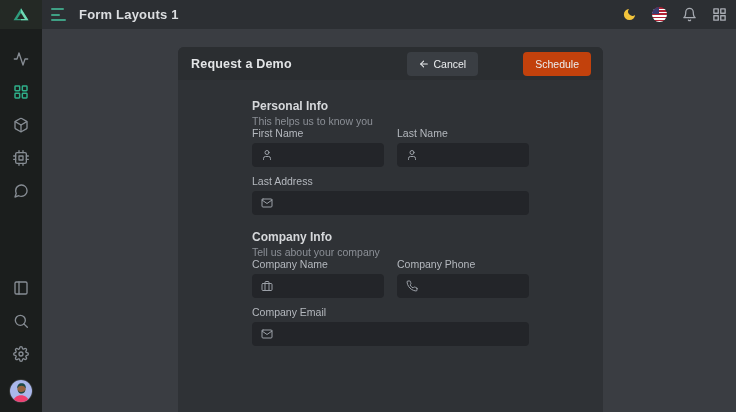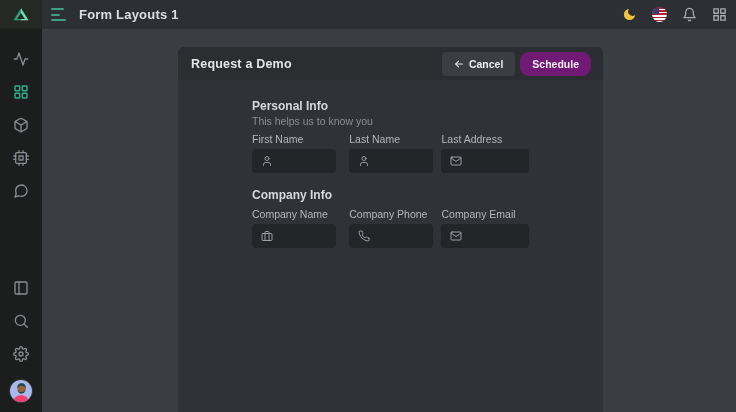--- a/index.html
+++ b/index.html
@@ -59,31 +59,31 @@
     background:#2f3236; border-radius:6px 6px 0 0; z-index:1;
   }
   .card-header {
     height:33px; background:#2b2e31; border-radius:6px 6px 0 0;
     display:flex; align-items:center; padding:0 12px 0 13px;
   }
   .card-title { font-size:12.5px; font-weight:bold; color:#e3e5e7; letter-spacing:.2px; }
   .card-actions { margin-left:auto; display:flex; align-items:center; gap:5px; }
   .btn {
     height:24px; border:none; border-radius:4px; cursor:pointer;
-    font-family:inherit; font-size:10.5px; font-weight:bold; color:#eceef0;
-    display:flex; align-items:center; padding:4px 12px; gap:5px;
+    font-family:inherit; font-size:10.5px; font-weight:normal; color:#eceef0;
+    display:flex; align-items:center; padding:4px 12px; gap:5px;margin-left:40px;
   }
   .btn-cancel { background:#3a3e43; }
   .btn-cancel svg { width:10px; height:10px; }
-  .btn-schedule { background:#701a75;border-radius:9px; }
+  .btn-schedule { background:#c2410c; }
 
   .card-body { padding:20px 74px 16px; }
   .section-heading { font-size:12px; line-height:13px; font-weight:bold; color:#d6d8db; }
   .section-sub { font-size:10.5px; line-height:12px; color:#8b8f96; margin-top:2px; }
-  .fields { margin-top:6px; display:flex; flex-direction:row; gap:8px; }
+  .fields { display:flex; flex-direction:column; gap:8px; }
   .section + .section { margin-top:16px; }
   .row2 { display:grid; grid-template-columns:1fr 1fr; gap:13px; }
   .field-label { display:block; font-size:10.5px; line-height:12px; color:#b4b8be; margin-bottom:4px; }
   .input-box {
     height:24px; background:#232529; border-radius:4px;
     display:flex; align-items:center; padding:0 9px; gap:7px;
   }
   .input-box svg { width:12px; height:12px; color:#9ba0a7; flex:none; }
   .input-box input {
     background:transparent; border:none; outline:none; width:100%;
@@ -247,20 +247,21 @@
                 <polyline points="22 6 12 13 2 6"></polyline>
               </svg>
             <input type="text" style="">
           </div>
         </div>
       </div>
     </div>
 
     <div class="section">
       <div class="section-heading">Company Info</div>
+      <div class="section-sub">Tell us about your company</div>
       <div class="fields">
         <div class="row2">
           <div class="field">
             <label class="field-label">Company Name</label>
             <div class="input-box">
               <svg viewBox="0 0 24 24" fill="none" stroke="currentColor" stroke-width="2" stroke-linecap="round" stroke-linejoin="round">
                   <rect x="2" y="7" width="20" height="14" rx="2"></rect>
                   <path d="M16 21V5a2 2 0 0 0-2-2h-4a2 2 0 0 0-2 2v16"></path>
                 </svg>
               <input type="text" style="">

